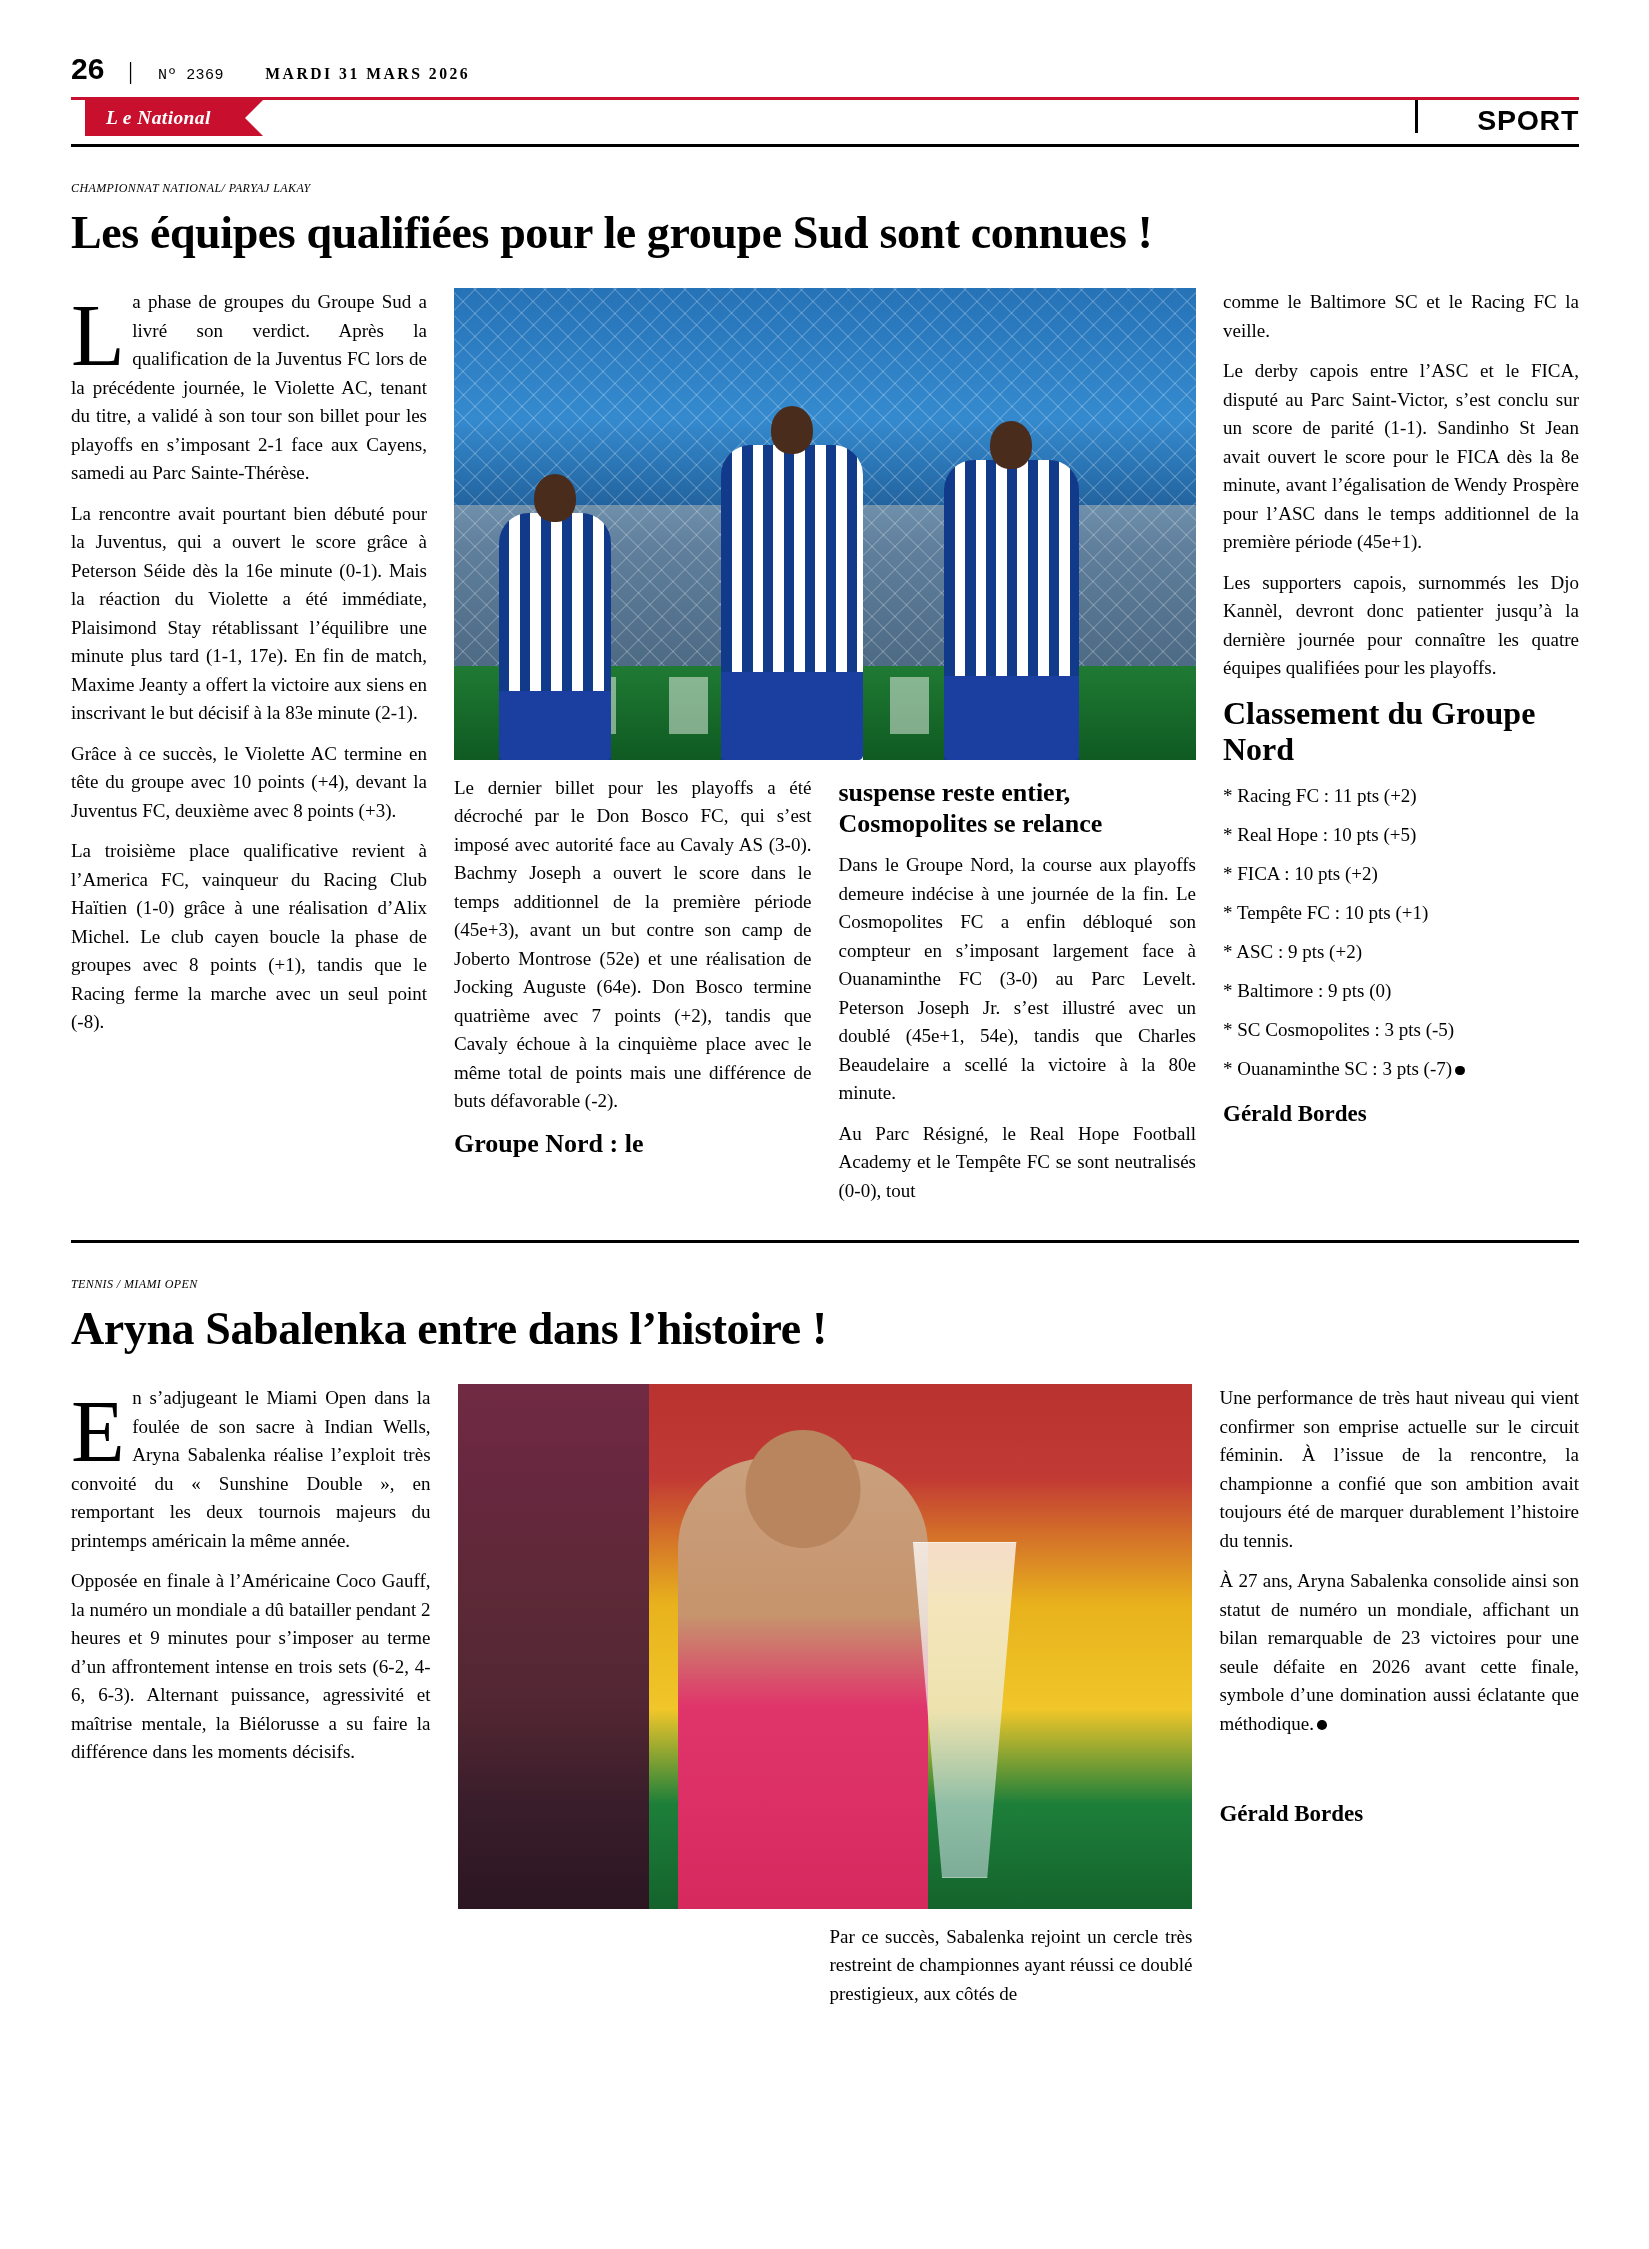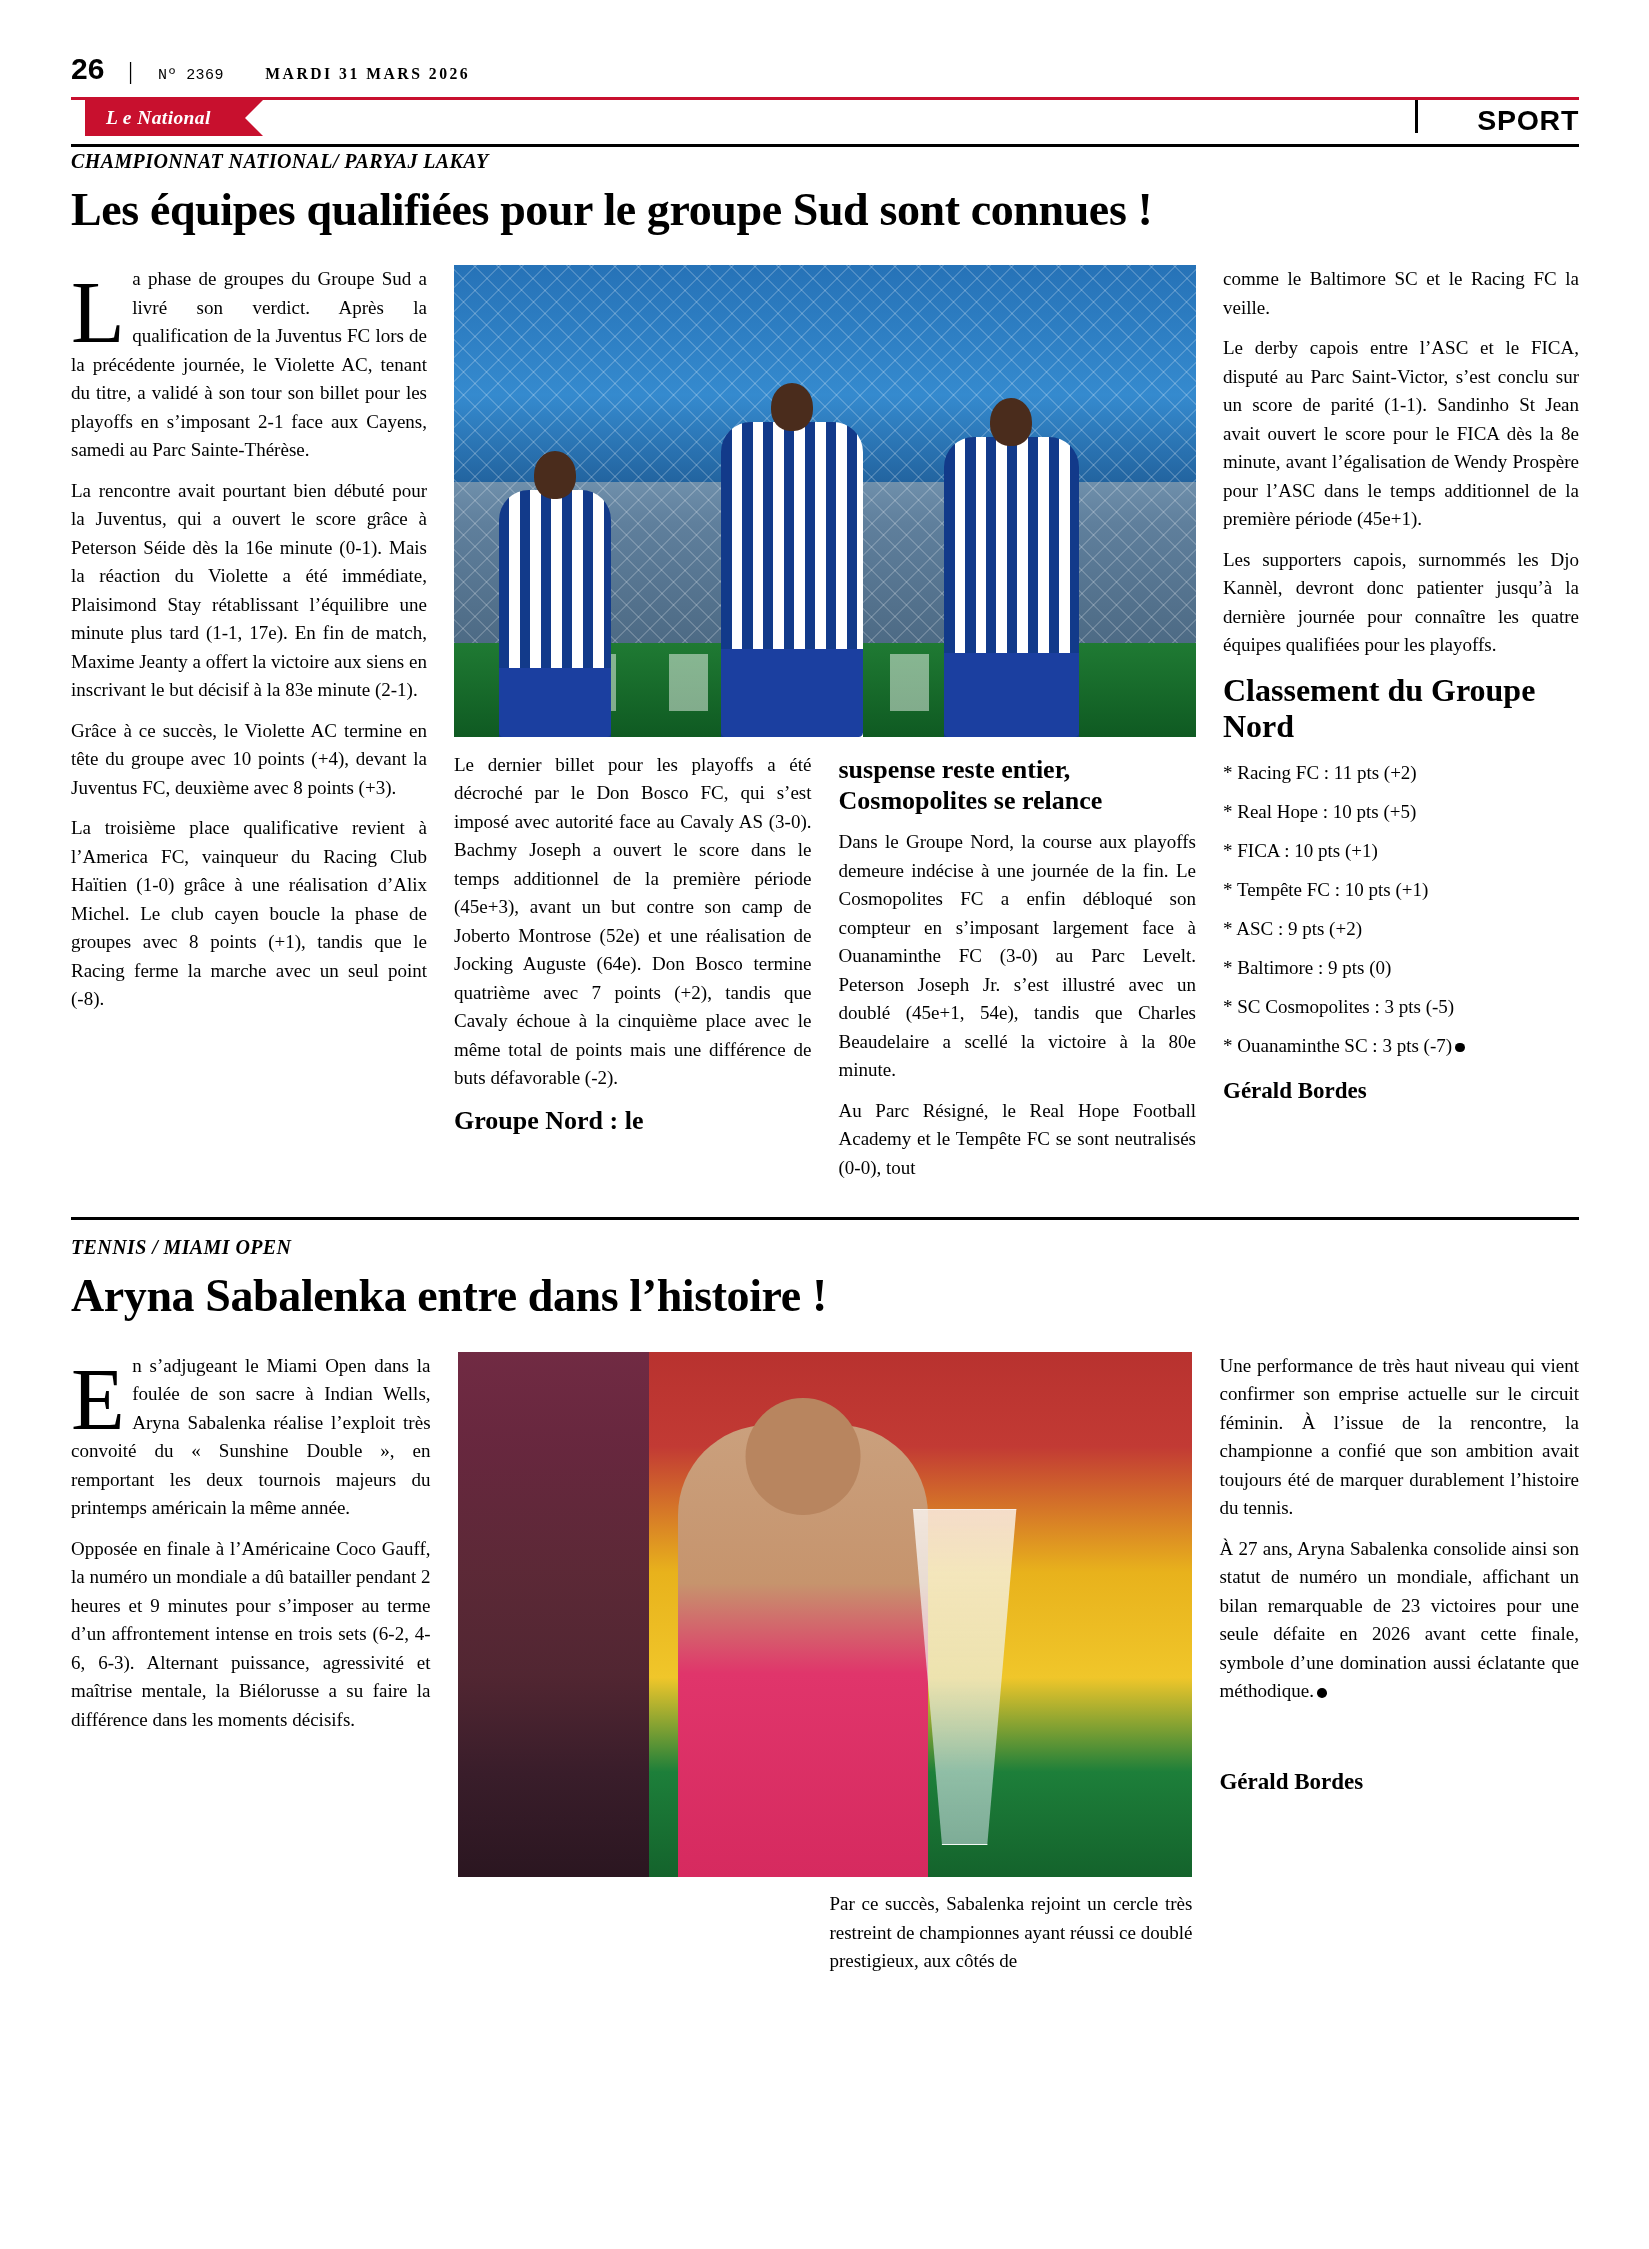--- a/index.html
+++ b/index.html
@@ -110,25 +110,25 @@
   .black-rule {
     height: 3px;
     background: #000;
     width: 100%;
     margin-top: 1.5px;
   }
 
   
   .kicker {
     font-family: "Liberation Serif", serif;
-    font-weight: bold;
+    font-weight: normal;
     font-style: italic;
-    font-size: 20px;
+    font-size: 12px;
     letter-spacing: 0.4px;
-    margin-top: 3px;
+    margin-top: 34px;
   }
   .headline {
     font-family: "Liberation Serif", serif;
     font-weight: bold;
     font-size: 46px;
     line-height: 1.08;
     margin-top: 12px;
     letter-spacing: -0.4px;
   }
 
@@ -362,21 +362,21 @@
 
       <div class="col">
         <p class="body">comme le Baltimore SC et le Racing FC la veille.</p>
         <p class="body">Le derby capois entre l’ASC et le FICA, disputé au Parc Saint-Victor, s’est conclu sur un score de parité (1-1). Sandinho St Jean avait ouvert le score pour le FICA dès la 8e minute, avant l’égalisation de Wendy Prospère pour l’ASC dans le temps additionnel de la première période (45e+1).</p>
         <p class="body">Les supporters capois, surnommés les Djo Kannèl, devront donc patienter jusqu’à la dernière journée pour connaître les quatre équipes qualifiées pour les playoffs.</p>
 
         <div class="standings-title">Classement du Groupe Nord</div>
         <div>
           <div class="standing-item">* Racing FC : 11 pts (+2)</div>
           <div class="standing-item">* Real Hope : 10 pts (+5)</div>
-          <div class="standing-item">* FICA : 10 pts (+1)</div>
+          <div class="standing-item">* FICA : 10 pts (+2)</div>
           <div class="standing-item">* Tempête FC : 10 pts (+1)</div>
           <div class="standing-item">* ASC : 9 pts (+2)</div>
           <div class="standing-item">* Baltimore : 9 pts (0)</div>
           <div class="standing-item">* SC Cosmopolites : 3 pts (-5)</div>
           <div class="standing-item"><span>* Ouanaminthe SC : 3 pts (-7)</span><span class="endmark"></span></div>
         </div>
 
         <div class="byline">Gérald Bordes</div>
       </div>
 

